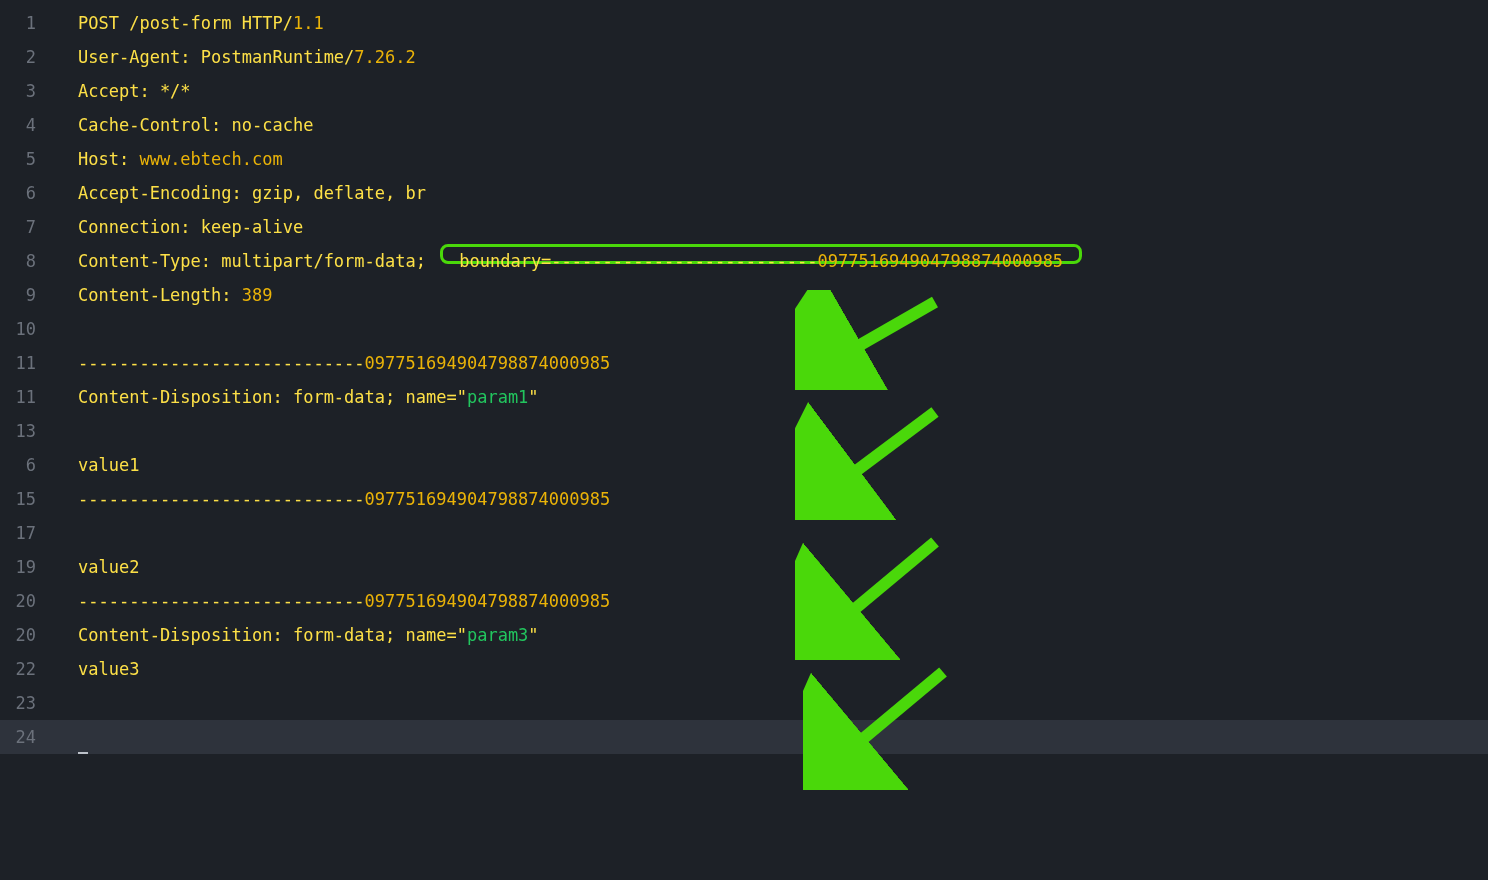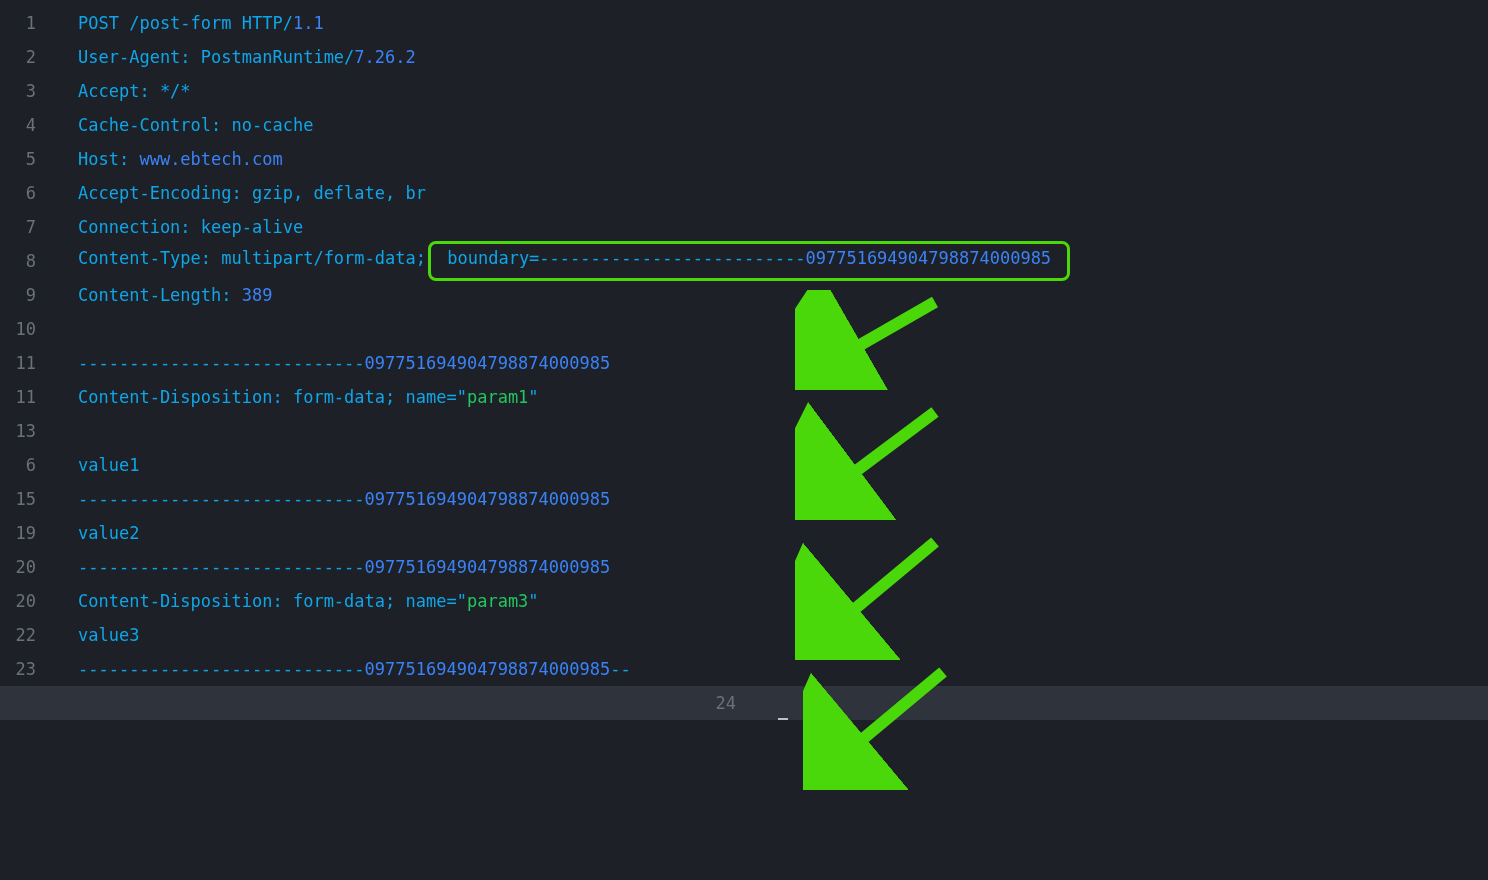--- a/index.html
+++ b/index.html
@@ -23,32 +23,32 @@
   }
   .gutter {
     width: 54px;
     text-align: right;
     padding-right: 18px;
     color: #6b717b;
     user-select: none;
     flex-shrink: 0;
   }
   .content { padding-left: 24px; }
-  .tok-default { color: #0ea5e9; }
-  .tok-orange  { color: #3b82f6; text-align: right; }
+  .tok-default { color: #fde047; }
+  .tok-orange  { color: #eab308; text-align: right; }
   .tok-green   { color: #22c55e; }
-  .active-line { background: #2e333c; justify-content: center; }
+  .active-line { background: #2e333c; }
   .highlight-box {
     border: 3px solid #4ad80a;
     border-radius: 8px;
     padding: 0 6px;
-    margin-left: 2px;
+    margin-left: 14px;
     display: inline-block;
     line-height: 28px;
-    height: 40px;
+    height: 20px;
   }
   .arrow {
     position: absolute;
     pointer-events: none;
   }
   .cursor {
     display: inline-block;
     width: 10px;
     height: 20px;
     border-bottom: 2px solid #bcc1c9;
@@ -129,20 +129,24 @@
     <span class="gutter">6</span>
     <span class="content"><span class="tok-default">value1</span></span>
   </div>
 
   <div class="line">
     <span class="gutter">15</span>
     <span class="content"><span class="tok-default">----------------------------</span><span class="tok-orange">097751694904798874000985</span></span>
   </div>
 
 
+  <div class="line">
+    <span class="gutter">17</span>
+    <span class="content"></span>
+  </div>
 
   <div class="line">
     <span class="gutter">19</span>
     <span class="content"><span class="tok-default">value2</span></span>
   </div>
 
   <div class="line">
     <span class="gutter">20</span>
     <span class="content"><span class="tok-default">----------------------------</span><span class="tok-orange">097751694904798874000985</span></span>
   </div>
@@ -153,21 +157,20 @@
   </div>
 
 
   <div class="line">
     <span class="gutter">22</span>
     <span class="content"><span class="tok-default">value3</span></span>
   </div>
 
   <div class="line">
     <span class="gutter">23</span>
-    <span class="content"><span class="tok-default">----------------------------</span><span class="tok-orange">097751694904798874000985</span><span class="tok-default">--</span></span>
   </div>
 
   <div class="line active-line">
     <span class="gutter">24</span>
     <span class="content"><span class="cursor"></span></span>
   </div>
 
 </div>
 
 <svg class="arrow" style="left:795px; top:290px;" width="160" height="100" viewBox="0 0 160 100">

